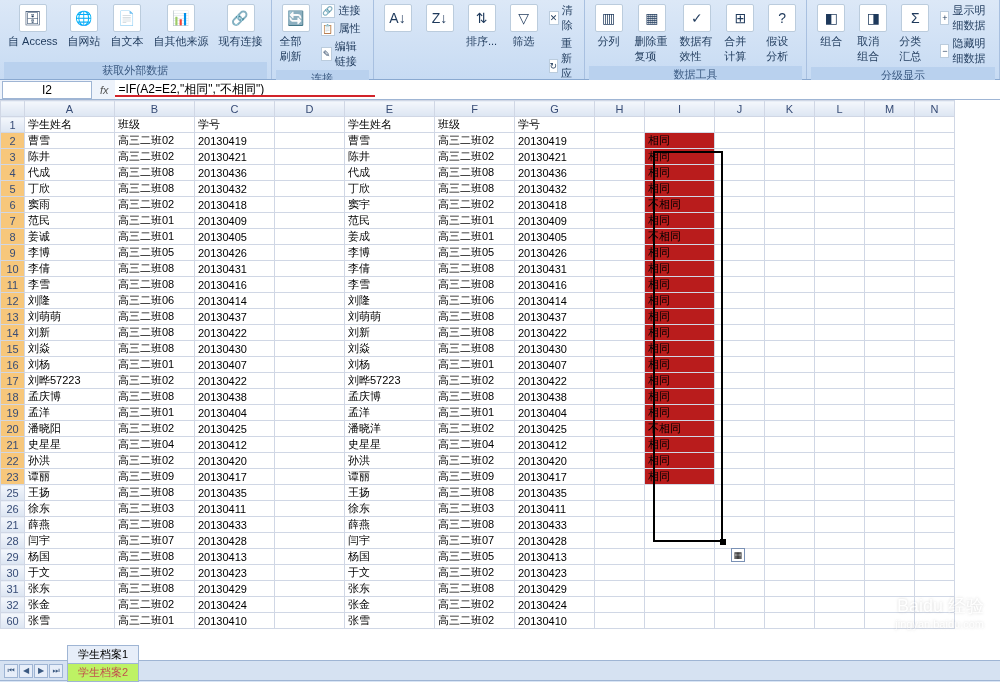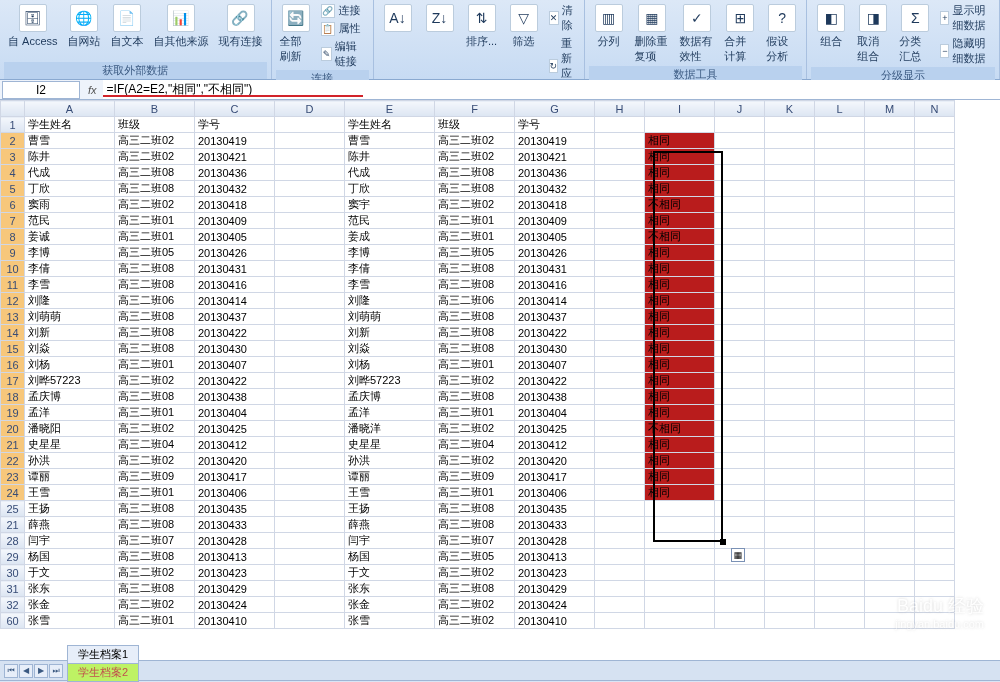--- a/index.html
+++ b/index.html
@@ -11,21 +11,21 @@
 .ribbon-items { display: flex; flex: 1; align-items: flex-start; gap: 2px; }
 .ribbon-btn { display: flex; flex-direction: column; align-items: center; padding: 2px 4px; cursor: pointer; color: #1e395b; font-size: 11px; min-width: 40px; }
 .ribbon-btn-sm { display: flex; align-items: center; padding: 1px 3px; cursor: pointer; color: #1e395b; font-size: 11px; gap: 3px; }
 .ribbon-icon { width: 28px; height: 28px; background: #fff; border: 1px solid #bcd; border-radius: 2px; margin-bottom: 2px; display:flex; align-items:center; justify-content:center; font-size:14px; }
 .ribbon-icon-sm { width: 14px; height: 14px; background: #fff; border: 1px solid #bcd; display:inline-flex;align-items:center;justify-content:center;font-size:9px; }
 .ribbon-label { text-align: center; background: #b9d1ee; color: #3b5a82; font-size: 11px; padding: 1px 0; }
 .ribbon-col { display:flex; flex-direction:column; gap:1px; }
 
 
 .formula-bar { display: flex; align-items: center; height: 20px; border-bottom: 1px solid #9fb5d4; background: #eef3fb; }
-.name-box { width: 78px; border: 1px solid #9fb5d4; background: #fff; padding: 1px 6px; margin: 1px 2px; font-size: 12px; text-align: center; }
+.name-box { width: 90px; border: 1px solid #9fb5d4; background: #fff; padding: 1px 6px; margin: 1px 2px; font-size: 12px; text-align: center; }
 .fx-btn { padding: 0 6px; color: #555; font-style: italic; cursor: pointer; }
 .formula-input { flex: 1; border: none; background: #fff; padding: 1px 4px; font-size: 12px; outline: none; position: relative; }
 .formula-underline { position: absolute; height: 2px; background: #d2232a; }
 
 
 .grid { position: relative; height: 560px; overflow: auto; }
 table { border-collapse: collapse; table-layout: fixed; }
 th, td { border: 1px solid #d0d7e5; font-size: 11px; padding: 0 3px; height: 16px; white-space: nowrap; overflow: hidden; }
 th { background: linear-gradient(#f4f7fc,#dce5f2); color: #374c76; font-weight: normal; text-align: center; }
 th.row-hd { width: 24px; text-align: center; }
@@ -602,45 +602,45 @@
           <td class="">20130417</td>
           <td class=""></td>
           <td class="colI">相同</td>
           <td class=""></td>
           <td class=""></td>
           <td class=""></td>
           <td class=""></td>
           <td class=""></td>
         </tr>
         <tr>
-          <th class="row-hd sel">24</th>
-          <td class="">王雪</td>
-          <td class="">高三二班01</td>
-          <td class="">20130406</td>
-          <td class=""></td>
-          <td class="">王雪</td>
-          <td class="">高三二班01</td>
-          <td class="">20130406</td>
-          <td class=""></td>
-          <td class="colI">相同</td>
-          <td class=""></td>
-          <td class=""></td>
-          <td class=""></td>
-          <td class=""></td>
-          <td class=""></td>
-        </tr>
-        <tr>
           <th class="row-hd">25</th>
           <td class="">王扬</td>
           <td class="">高三二班08</td>
           <td class="">20130435</td>
           <td class=""></td>
           <td class="">王扬</td>
           <td class="">高三二班08</td>
           <td class="">20130435</td>
+          <td class=""></td>
+          <td class=""></td>
+          <td class=""></td>
+          <td class=""></td>
+          <td class=""></td>
+          <td class=""></td>
+          <td class=""></td>
+        </tr>
+        <tr>
+          <th class="row-hd">26</th>
+          <td class="">徐东</td>
+          <td class="">高三二班03</td>
+          <td class="">20130411</td>
+          <td class=""></td>
+          <td class="">徐东</td>
+          <td class="">高三二班03</td>
+          <td class="">20130411</td>
           <td class=""></td>
           <td class=""></td>
           <td class=""></td>
           <td class=""></td>
           <td class=""></td>
           <td class=""></td>
           <td class=""></td>
         </tr>
         <tr>
           <th class="row-hd">21</th>

